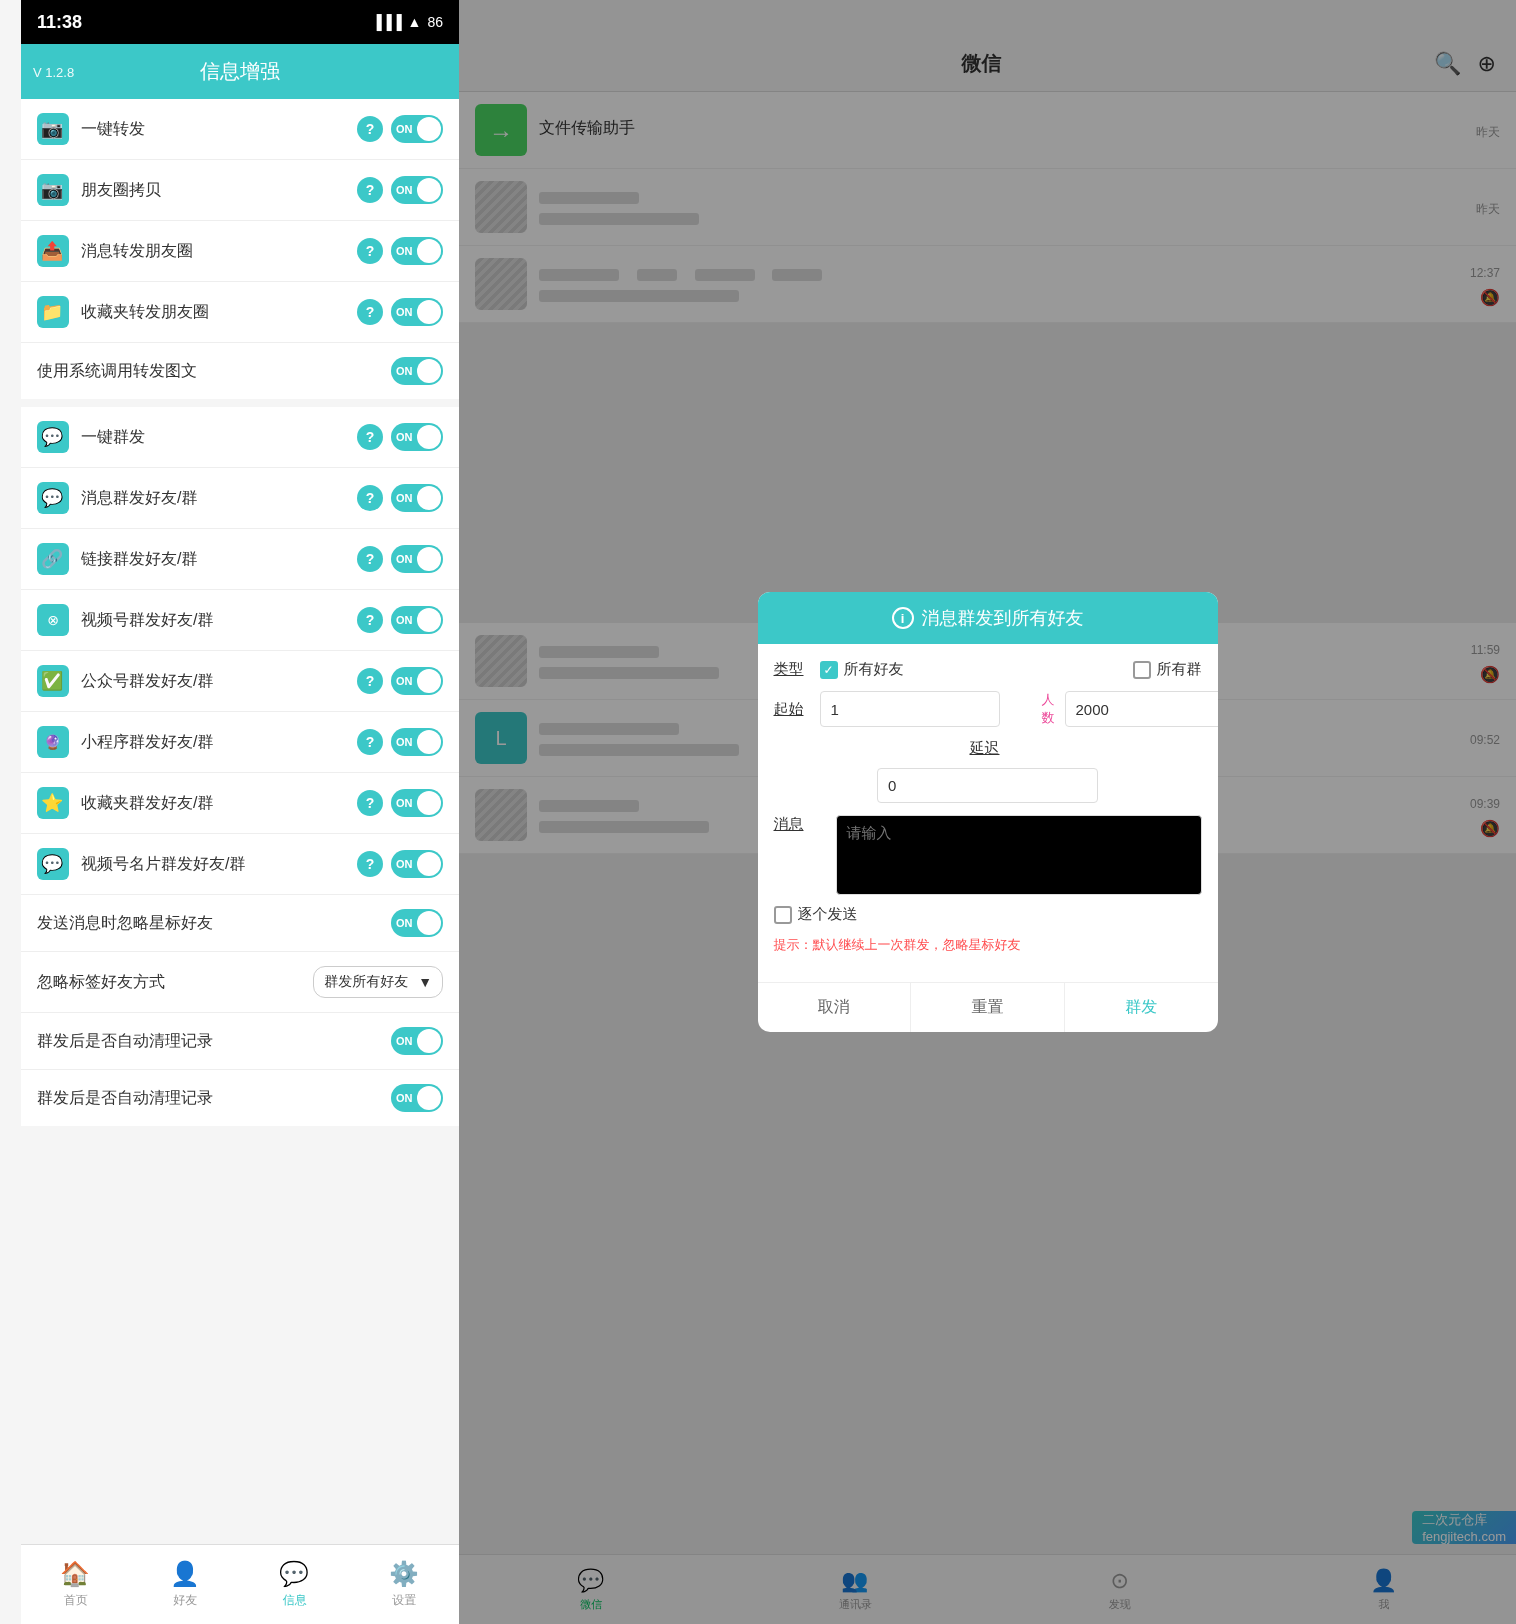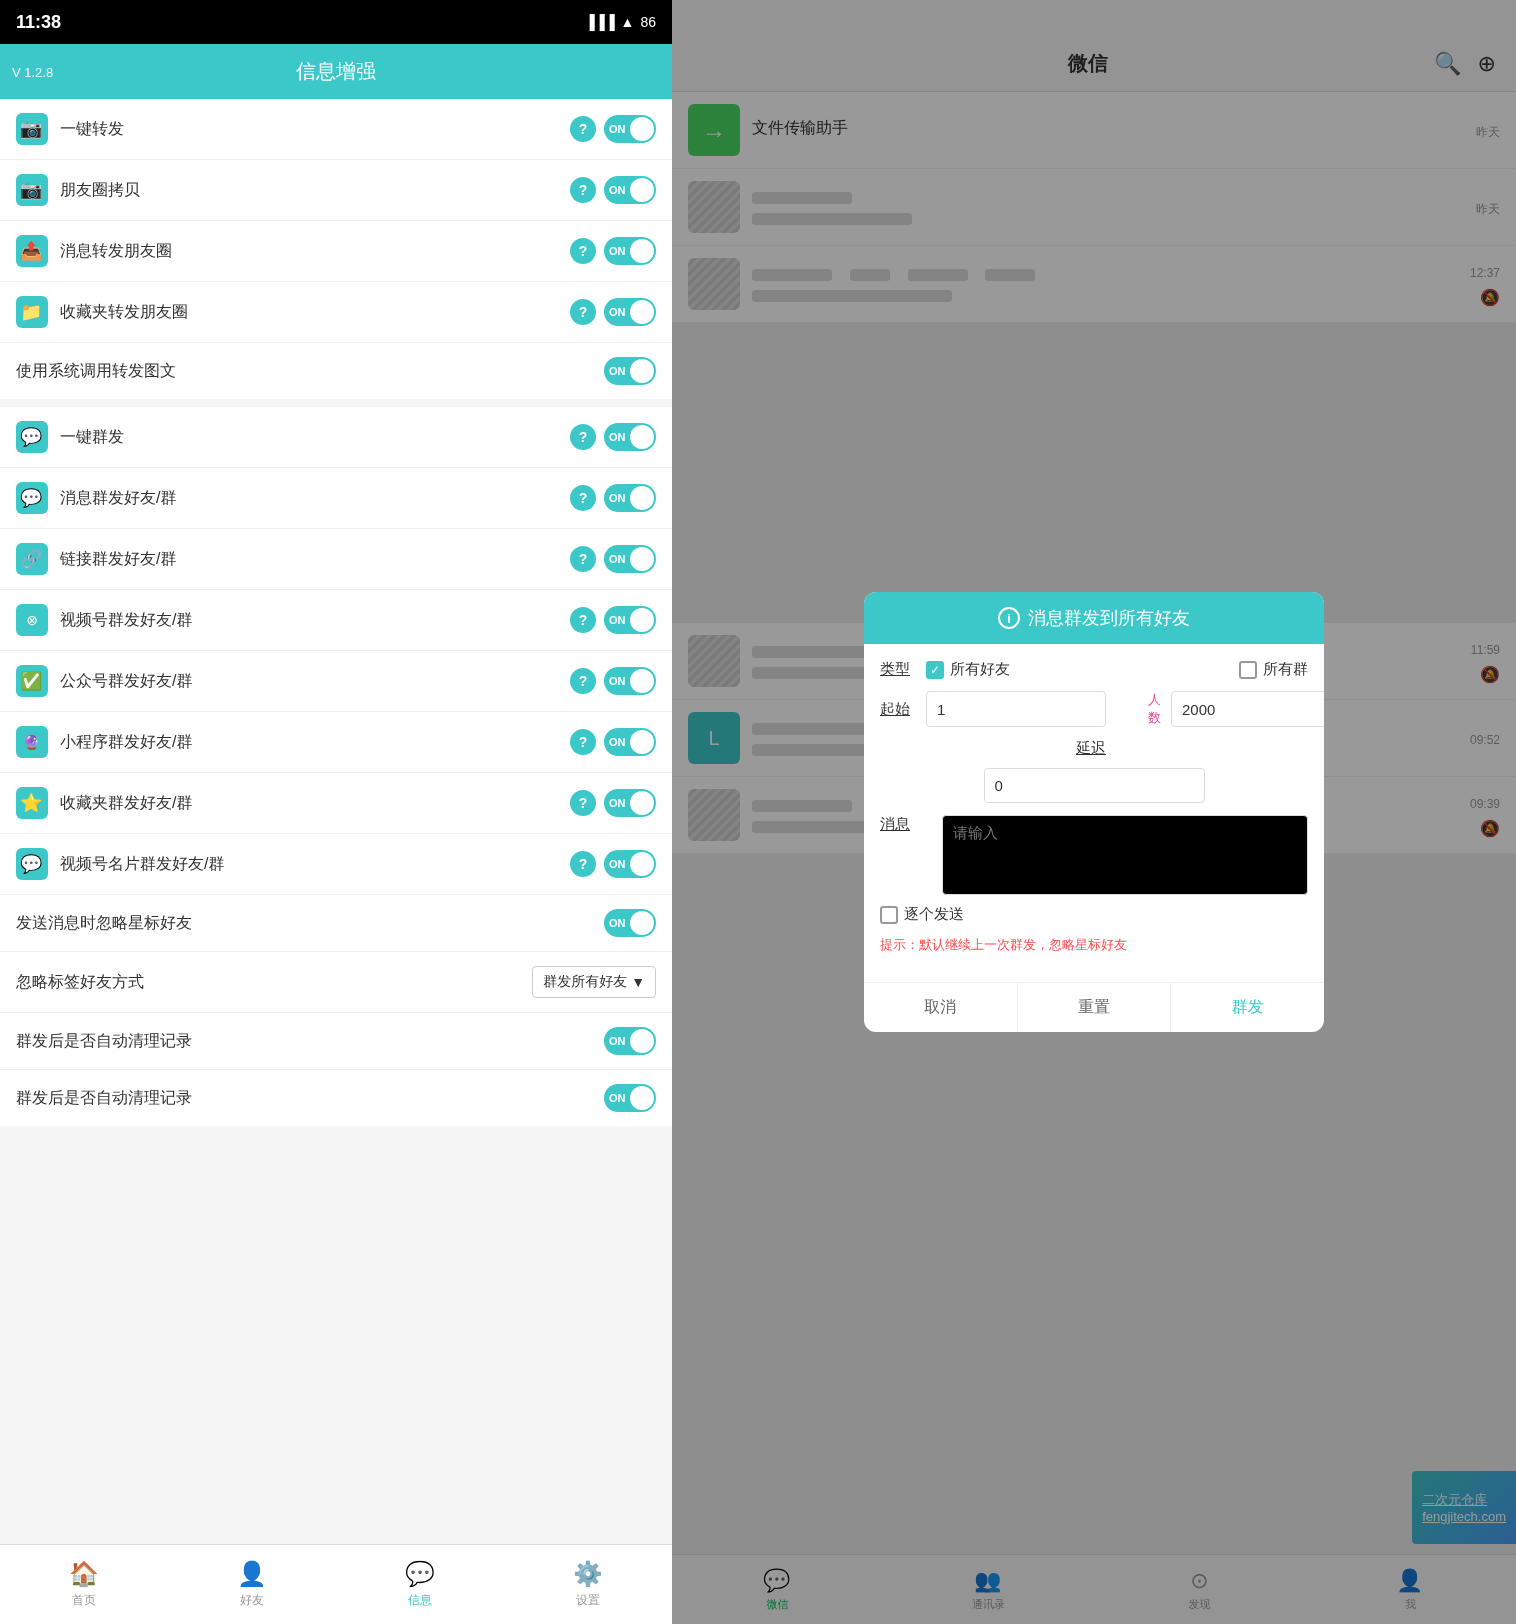--- a/index.html
+++ b/index.html
@@ -7,26 +7,27 @@
       font-family: -apple-system, 'PingFang SC', 'Microsoft YaHei', sans-serif;
       background: #000;
       display: flex;
       width: 1516px;
       height: 1624px;
       overflow: hidden;
     }
 
     
     .left-panel {
-      width: 672px;
+      width: 459px;
       height: 100%;
       background: #f5f5f5;
       display: flex;
       flex-direction: column;
       flex-shrink: 0;
+      padding-left: 21px;
     }
 
     .status-bar {
       background: #000;
       color: #fff;
       display: flex;
       align-items: center;
       justify-content: space-between;
       padding: 8px 16px;
       height: 44px;
@@ -127,28 +128,28 @@
       width: 24px;
       height: 24px;
       border-radius: 50%;
       background: #fff;
       position: absolute;
       right: 2px;
     }
 
     .dropdown-btn {
       border: 1px solid #ccc;
-      border-radius: 4px;
+      border-radius: 12px;
       padding: 6px 10px;
       font-size: 14px;
       color: #333;
       background: #fff;
       display: flex;
       align-items: center;
-      gap: 4px;
+      gap: 10px;
     }
 
     
     .bottom-nav {
       height: 80px;
       background: #fff;
       border-top: 1px solid #ddd;
       display: flex;
       align-items: center;
     }
@@ -334,23 +335,22 @@
     .btn-send { color: #3cc8c8; font-weight: 500; }
 
     
     .badge-watermark {
       position: absolute;
       bottom: 80px;
       right: 0;
       background: linear-gradient(135deg, #3cc8c8, #4a9ef5);
       color: #fff;
       font-size: 13px;
-      padding: 20px 10px;
+      padding: 0 10px;
       border-radius: 4px 0 0 4px;
-      text-decoration: underline;
     }
 
     .info-icon {
       width: 22px; height: 22px;
       border-radius: 50%;
       border: 2px solid #fff;
       display: flex; align-items: center; justify-content: center;
       font-weight: bold; font-size: 13px;
       flex-shrink: 0;
     }

